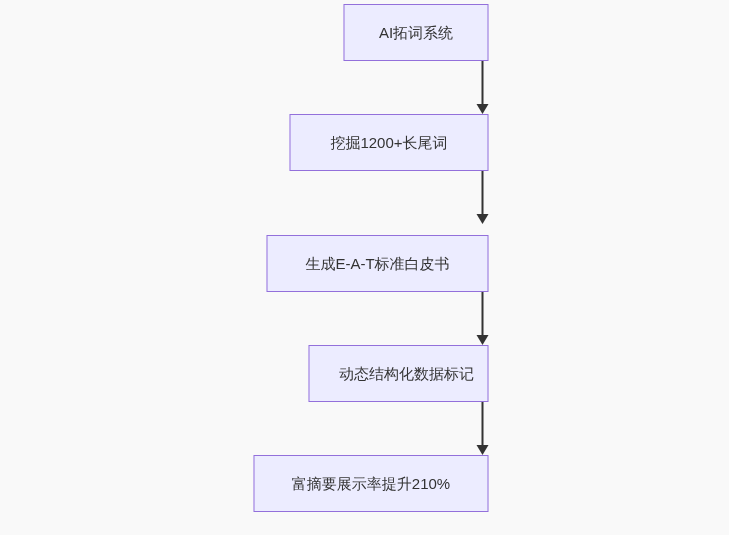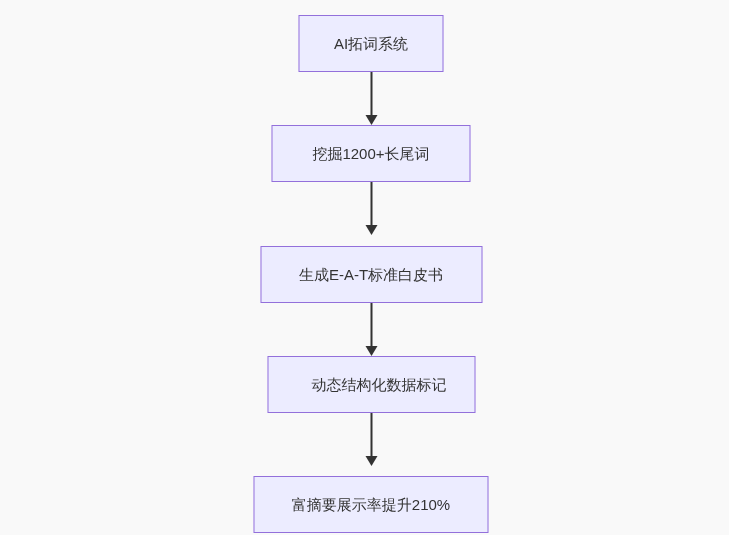--- a/index.html
+++ b/index.html
@@ -9,47 +9,47 @@
   body {
     width: 729px;
     height: 535px;
     background: #f9f9f9;
     font-family: "Liberation Sans", "DejaVu Sans", sans-serif;
     overflow: hidden;
     position: relative;
   }
   .flowchart {
     position: absolute;
-    top: 15px;
+    top: 4px;
     left: 371px;
     transform: translateX(-50%);
     display: flex;
     flex-direction: column;
-    align-items: center;
+    align-items: flex-end;
   }
   .node {
     box-sizing: border-box;
     height: 57px;
     background: #ECECFF;
     border: 1px solid #9370DB;
     display: flex;
     align-items: center;
     justify-content: center;
     color: #333333;
     font-size: 15px;
     line-height: 1.2;
     text-align: center;
     white-space: nowrap;
   }
   
   .node.n1 { width: 145px; }
   .node.n2 { width: 199px; }
   .node.n3 { width: 222px; margin-top: 11px; }
-  .node.n4 { width: 208px; padding-left: 16px; }
-  .node.n5 { width: 235px; margin-top: 10px; }
+  .node.n4 { width: 180px; padding-left: 16px; }
+  .node.n5 { width: 235px; }
   .edge {
     display: flex;
     flex-direction: column;
     align-items: center;
     height: 53px;
   }
   .edge .line {
     width: 2px;
     flex: 1 1 auto;
     background: #333333;

